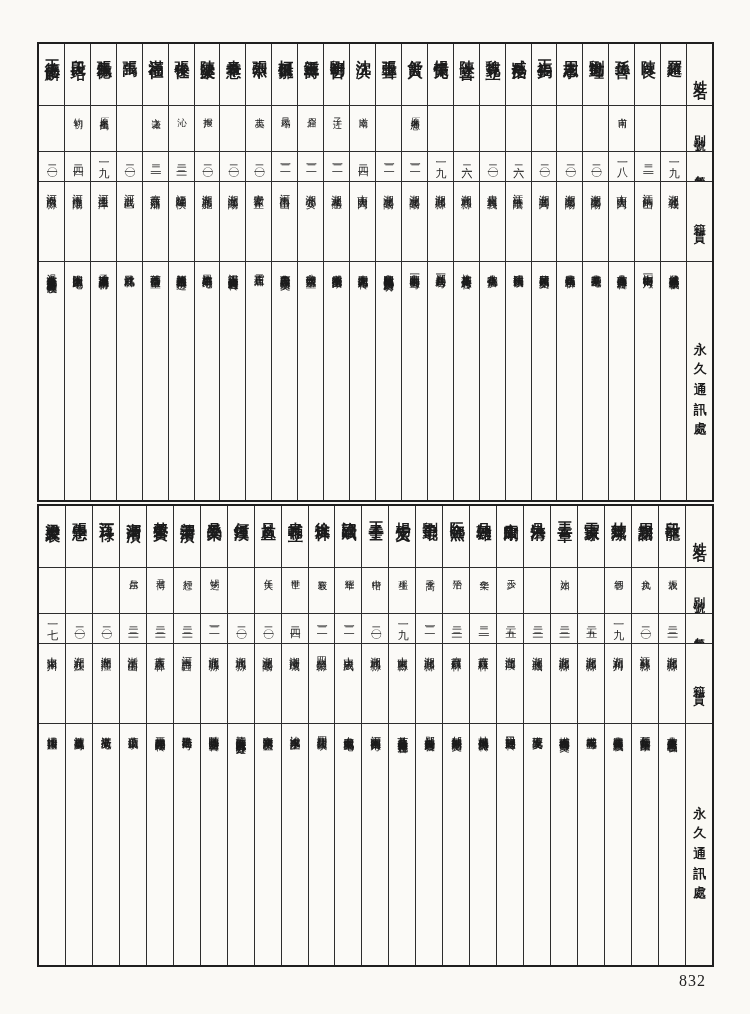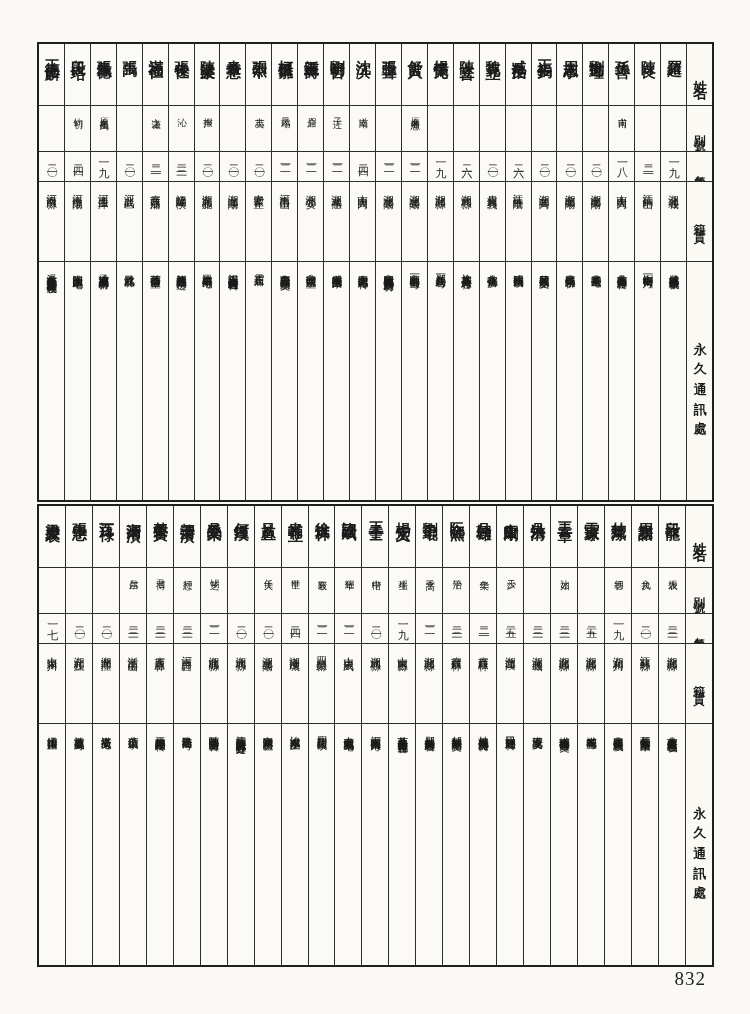--- a/index.html
+++ b/index.html
@@ -37,21 +37,21 @@
   .address .vtext{font-size:10.5px;letter-spacing:0.5px;line-height:1.12;}
   .header-col .cell{align-items:center;justify-content:center;padding:0;background:#faf9f4;}
   .header-col .vtext{font-weight:700;font-size:13px;}
   .header-col .name .vtext{letter-spacing:6px;font-size:14px;}
   .header-col .alias .vtext{letter-spacing:4px;font-size:12px;}
   .header-col .age .vtext{letter-spacing:1px;font-size:11px;}
   .header-col .origin .vtext{letter-spacing:8px;font-size:12px;}
   .header-col .address .vtext{letter-spacing:20px;font-size:13px;}
   .page-number{
     position:absolute;right:44px;bottom:24px;
-    font-size:19px;letter-spacing:1px;color:#222;
+    font-size:16px;letter-spacing:1px;color:#222;
   }
 </style>
 </head>
 <body>
 
 <div class="sheet">
   <div class="regtable" id="table-0">
       <div class="col">
         <div class="cell name">
           <span class="vtext">王德麟</span>

